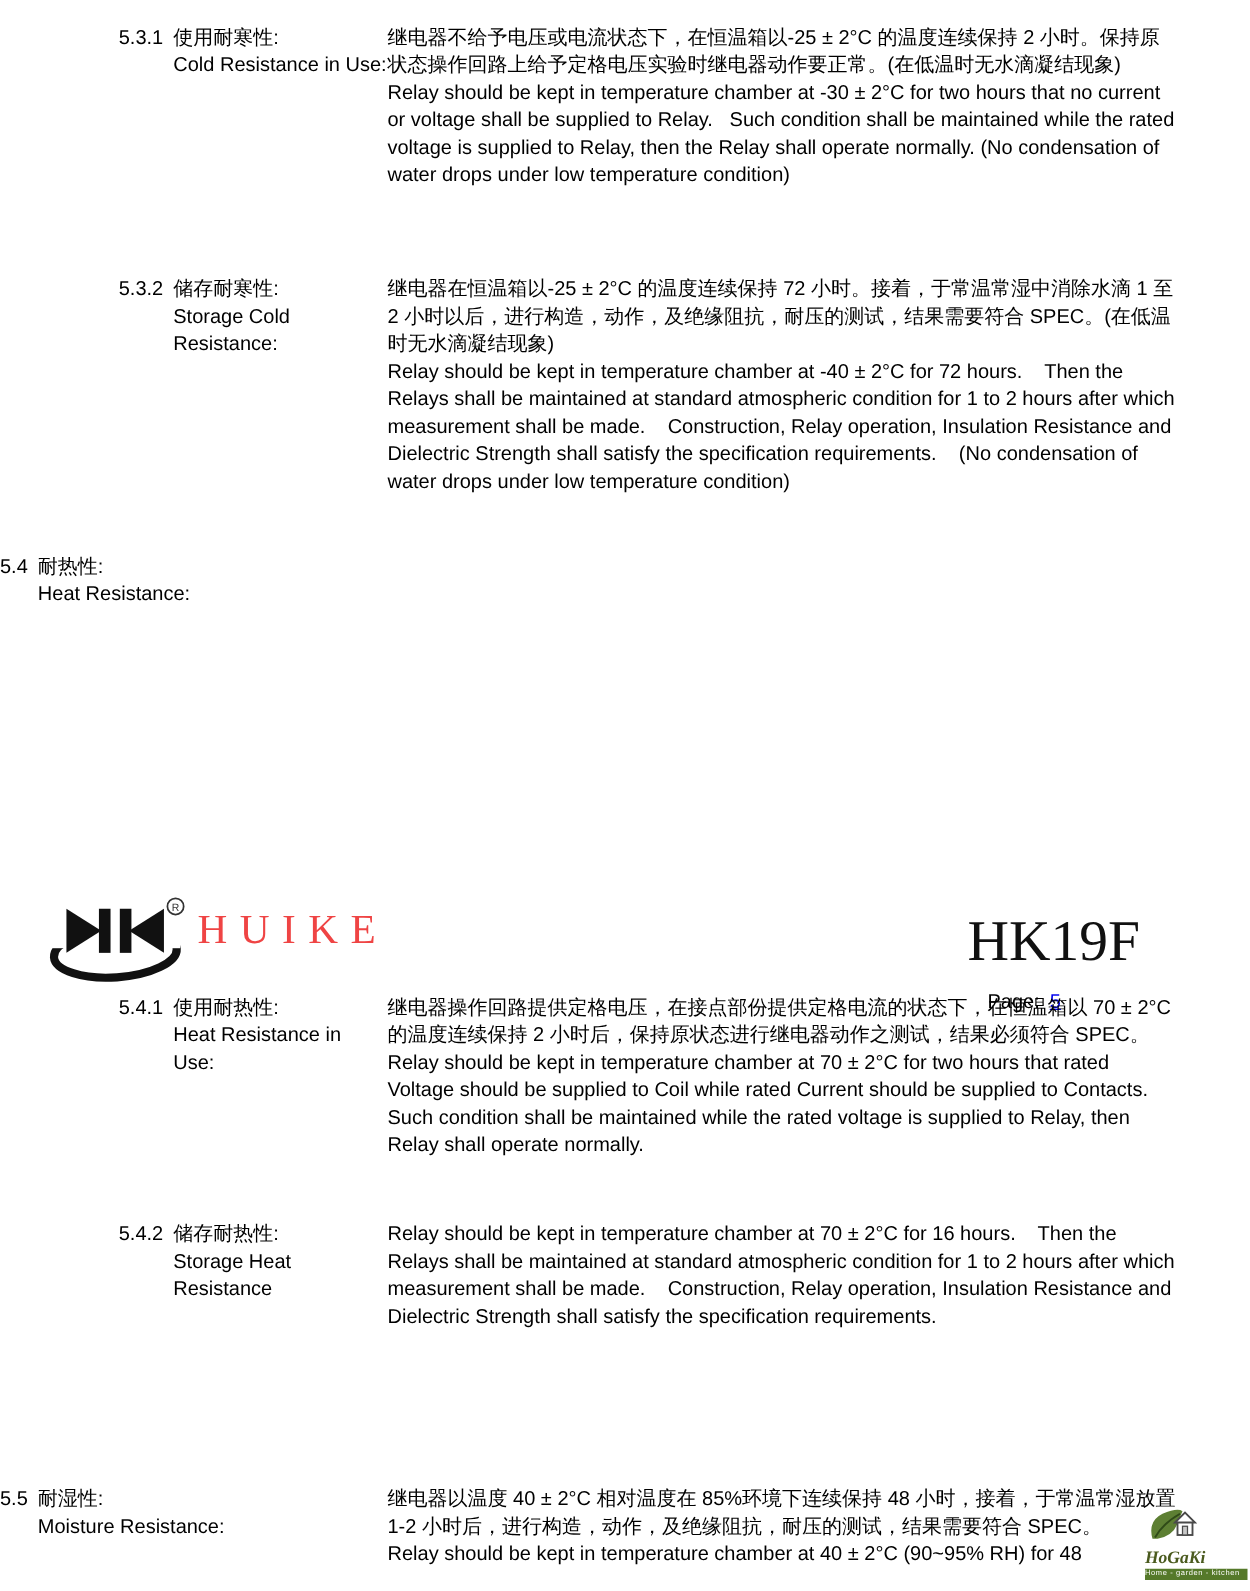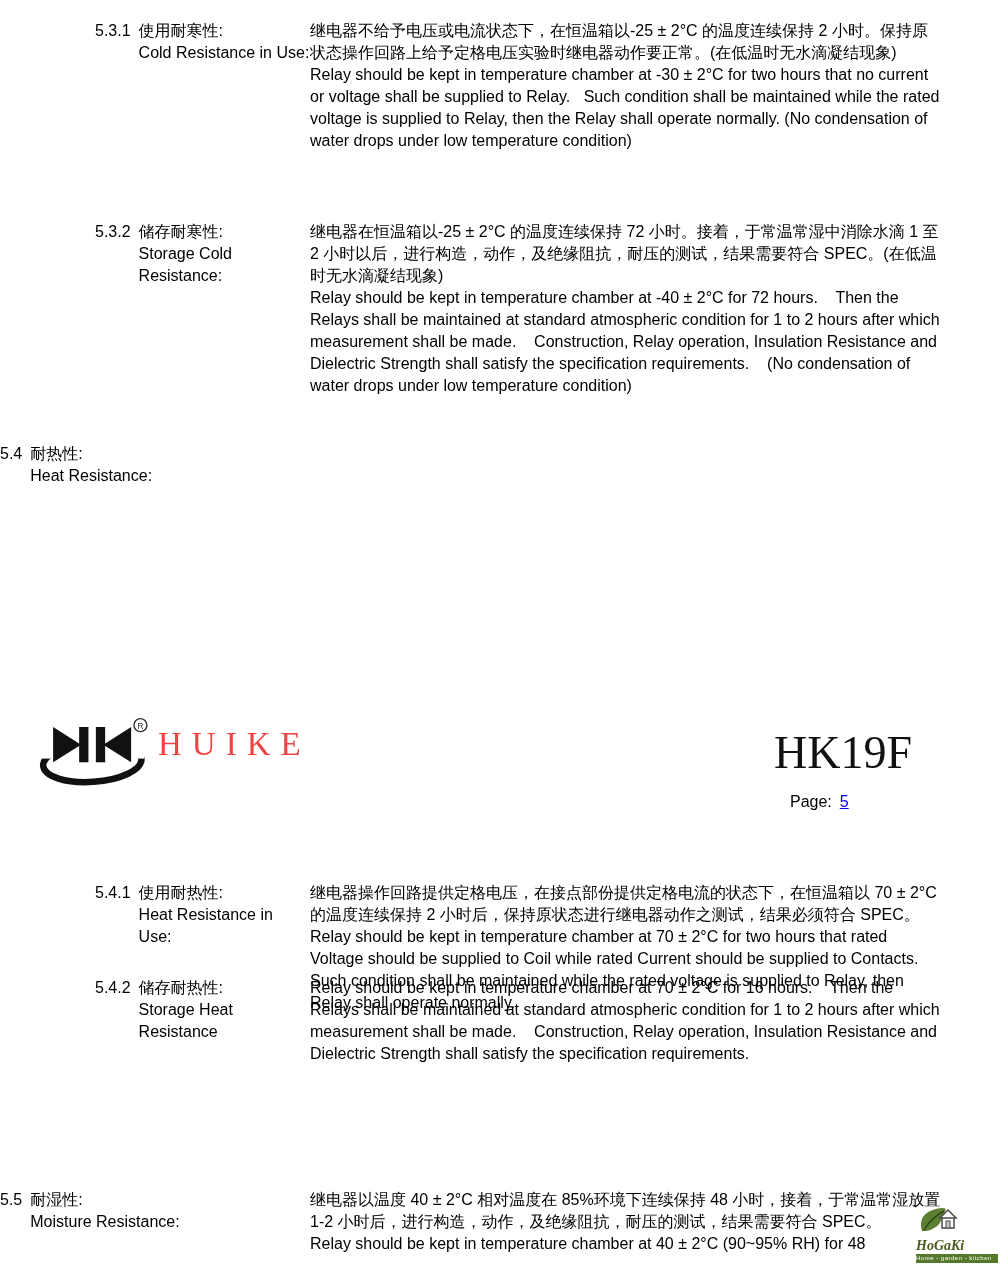--- a/index.html
+++ b/index.html
@@ -110,21 +110,21 @@
       <circle cx="110" cy="12" r="7" fill="none" stroke="#333" stroke-width="1.5"></circle>
       <text x="110" y="16" font-size="9" text-anchor="middle" fill="#333" font-family="Liberation Sans, sans-serif">R</text>
     </svg>
     <div id="brand-text">HUIKE</div>
     <div id="model-text">HK19F</div>
     <div id="page-line">
       <span>Page:</span><a id="page-number" href="#">5</a>
     </div>
   </div>
 
-  <div class="row l3" style="top:882px">
+  <div class="row l3" style="top:796px">
     <div class="label">
       <span class="num">5.4.1</span>
       <span class="titles">
         <span class="tzh">使用耐热性:</span>
         <span class="ten">Heat Resistance in Use:</span>
       </span>
     </div>
     <div class="body">
       <div class="zh">继电器操作回路提供定格电压，在接点部份提供定格电流的状态下，在恒温箱以 70 ± 2°C 的温度连续保持 2 小时后，保持原状态进行继电器动作之测试，结果必须符合 SPEC。</div>
       <div class="en">Relay should be kept in temperature chamber at 70 ± 2°C for two hours that rated Voltage should be supplied to Coil while rated Current should be supplied to Contacts.   Such condition shall be maintained while the rated voltage is supplied to Relay, then Relay shall operate normally.</div>

